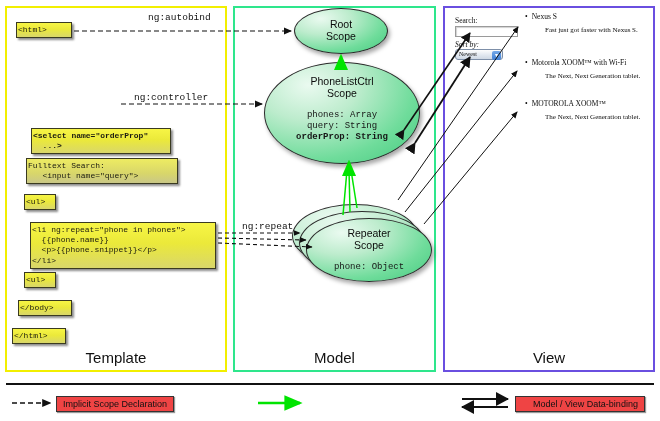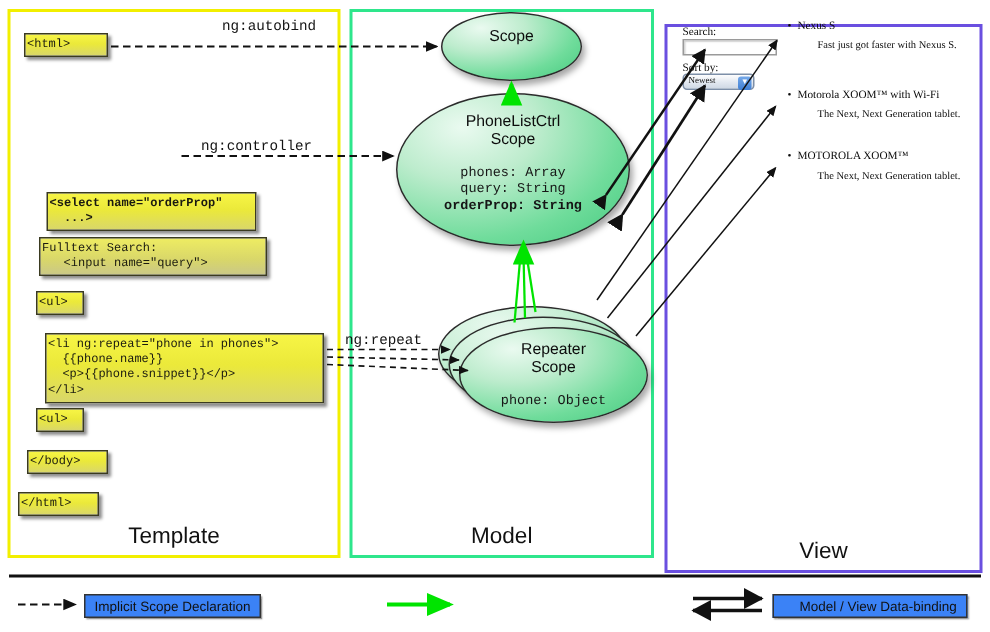--- a/index.html
+++ b/index.html
@@ -5,21 +5,21 @@
   html,body{margin:0;padding:0;background:#ffffff;}
   body{width:660px;height:421px;position:relative;overflow:hidden;
        font-family:"Liberation Sans",sans-serif;}
 
   #stage{position:absolute;left:0;top:0;width:660px;height:421px;}
 
   
   .panel{position:absolute;background:#fff;box-sizing:border-box;}
   .panel.template{left:5px;  top:6px;  width:222px; height:366px; border:2px solid #f2ef00;}
   .panel.model   {left:233px;top:6px;  width:203px; height:366px; border:2px solid #2ee68c;}
-  .panel.view    {left:443px;top:16px;  width:212px; height:366px; border:2px solid #6a4fe0;}
+  .panel.view    {left:443px;top:6px;  width:212px; height:366px; border:2px solid #6a4fe0;}
 
   .panel-title{position:absolute;bottom:4px;left:0;width:100%;
                text-align:center;font-size:15px;color:#111;
                font-family:"Liberation Sans",sans-serif;}
 
   
   .codebox{position:absolute;box-sizing:border-box;
            border:1px solid #3a3a20;
            background:linear-gradient(180deg,#f7f545 0%,#ebe93a 45%,#d9d76a 100%);
            box-shadow:2px 2px 2px rgba(0,0,0,.45);
@@ -59,21 +59,21 @@
   .vw-select .knob{position:absolute;right:1px;top:1px;width:9px;height:9px;border-radius:2px;
                    background:linear-gradient(180deg,#74a8e8 0%,#3f7fd4 100%);
                    color:#fff;font-size:6px;text-align:center;line-height:9px;}
   .phone-item{position:absolute;font-family:"Liberation Serif",serif;color:#0b0b0b;}
   .phone-name{font-size:7.5px;white-space:nowrap;}
   .phone-name:before{content:"\2022";margin-right:4px;}
   .phone-snip{font-size:7px;white-space:nowrap;margin-top:5px;margin-left:20px;}
 
   
   .legend-rule{position:absolute;left:6px;top:383px;width:648px;height:2px;background:#111;}
-  .legend-box{position:absolute;box-sizing:border-box;border:1px solid #333;background:#3b82f6;
+  .legend-box{position:absolute;box-sizing:border-box;border:1px solid #333;background:#ef4444;
               box-shadow:1px 1px 1px rgba(0,0,0,.4);
               font-family:"Liberation Sans",sans-serif;font-size:9px;color:#111;
               padding:2px 6px;white-space:nowrap;}
   svg.overlay{position:absolute;left:0;top:0;width:660px;height:421px;pointer-events:none;}
 </style>
 </head>
 <body>
 
 <div id="stage">
 
@@ -103,20 +103,21 @@
   &lt;p&gt;{{phone.snippet}}&lt;/p&gt;
 &lt;/li&gt;</div>
 
   <div class="codebox" style="left:24px;top:272px;width:32px;">&lt;ul&gt;</div>
 
   <div class="codebox" style="left:18px;top:300px;width:54px;">&lt;/body&gt;</div>
 
   <div class="codebox" style="left:12px;top:328px;width:54px;">&lt;/html&gt;</div>
 
   <div class="scope" style="left:294px;top:8px;width:94px;height:46px;padding-top:9px;">
+    <div class="ttl">Root</div>
     <div class="ttl">Scope</div>
   </div>
 
   <div class="scope" style="left:264px;top:62px;width:156px;height:102px;padding-top:12px;">
     <div class="ttl">PhoneListCtrl</div>
     <div class="ttl">Scope</div>
     <div class="props">
       <div>phones: Array</div>
       <div>query: String</div>
       <div><b>orderProp: String</b></div>
@@ -130,42 +131,42 @@
     <div class="ttl">Repeater</div>
     <div class="ttl">Scope</div>
     <div class="props">
       <div>phone: Object</div>
     </div>
   </div>
 
   <div class="vw-label" style="left:455px;top:16px;">Search:</div>
   <div class="vw-input" style="left:455px;top:26px;width:63px;height:11px;" title=""></div>
 
-  <div class="vw-label" style="left:455px;top:40px;">Sort by:</div>
+  <div class="vw-label" style="left:455px;top:40px;font-style:italic;">Sort by:</div>
   <div class="vw-select" style="left:455px;top:49px;width:48px;height:11px;">
     <span>Newest</span>
     <span class="knob">▾</span>
   </div>
 
   <div class="phone-item" style="left:525px;top:12px;">
     <div class="phone-name">Nexus S</div>
     <div class="phone-snip">Fast just got faster with Nexus S.</div>
   </div>
   <div class="phone-item" style="left:525px;top:58px;">
     <div class="phone-name">Motorola XOOM™  with Wi-Fi</div>
     <div class="phone-snip">The Next, Next Generation tablet.</div>
   </div>
   <div class="phone-item" style="left:525px;top:99px;">
     <div class="phone-name">MOTOROLA XOOM™</div>
     <div class="phone-snip">The Next, Next Generation tablet.</div>
   </div>
 
   <div class="conn-label" style="left:148px;top:12px;">ng:autobind</div>
   <div class="conn-label" style="left:134px;top:92px;">ng:controller</div>
-  <div class="conn-label" style="left:230px;top:221px;">ng:repeat</div>
+  <div class="conn-label" style="left:242px;top:221px;">ng:repeat</div>
 
   <div class="legend-rule"></div>
   <div class="legend-box" style="left:56px;top:396px;">Implicit Scope Declaration</div>
   <div class="legend-box" style="left:306px;top:396px;margin-top:41px;">Scope Inheritance</div>
   <div class="legend-box" style="left:515px;top:396px;padding-left:17px;">Model / View Data-binding</div>
 
   <svg class="overlay" viewBox="0 0 660 421" xmlns="http://www.w3.org/2000/svg">
     <defs>
       <marker id="ah-black" markerWidth="7" markerHeight="7" refX="6" refY="3" orient="auto">
         <path d="M0,0 L7,3 L0,6 z" fill="#111"></path>

